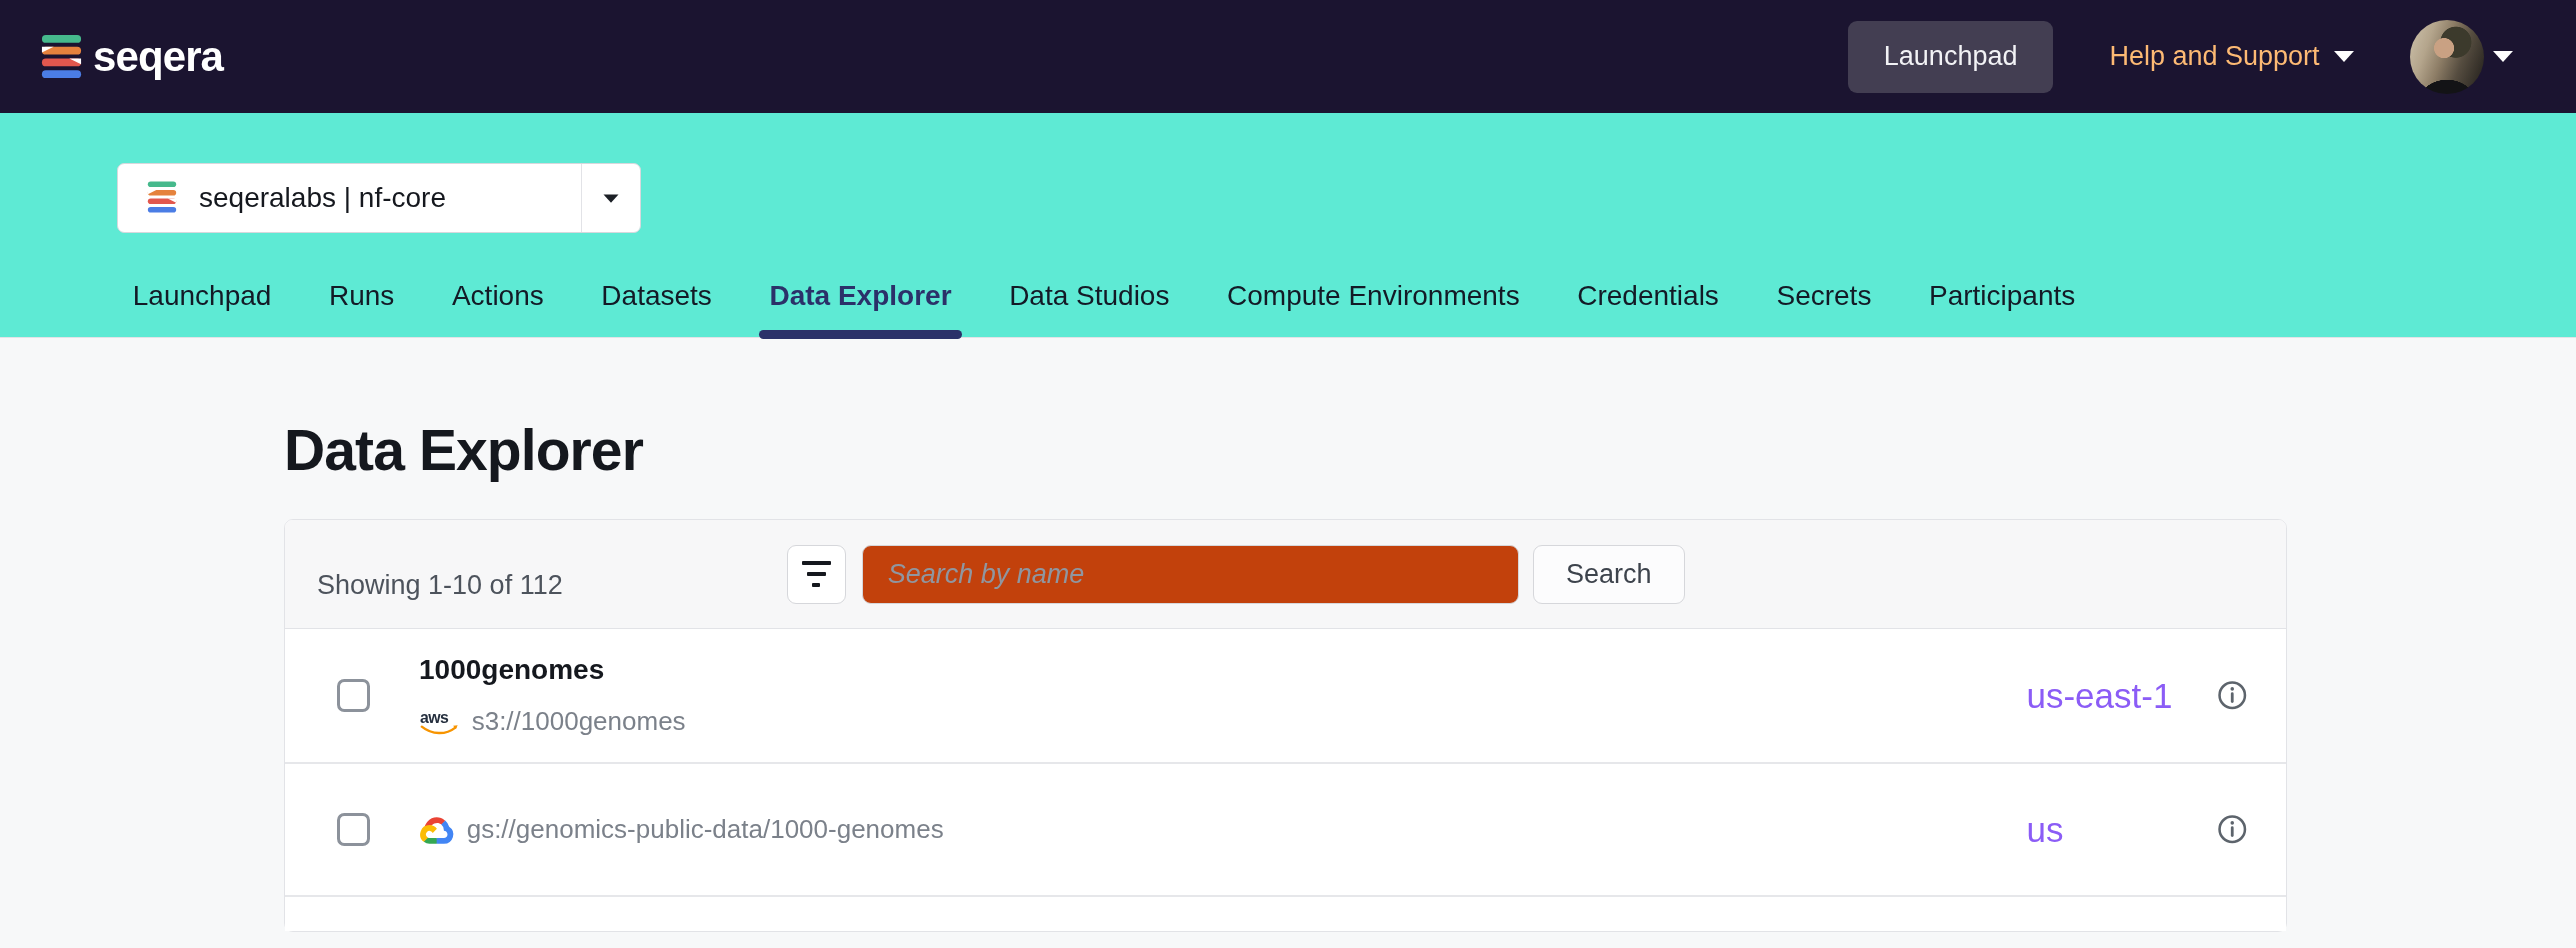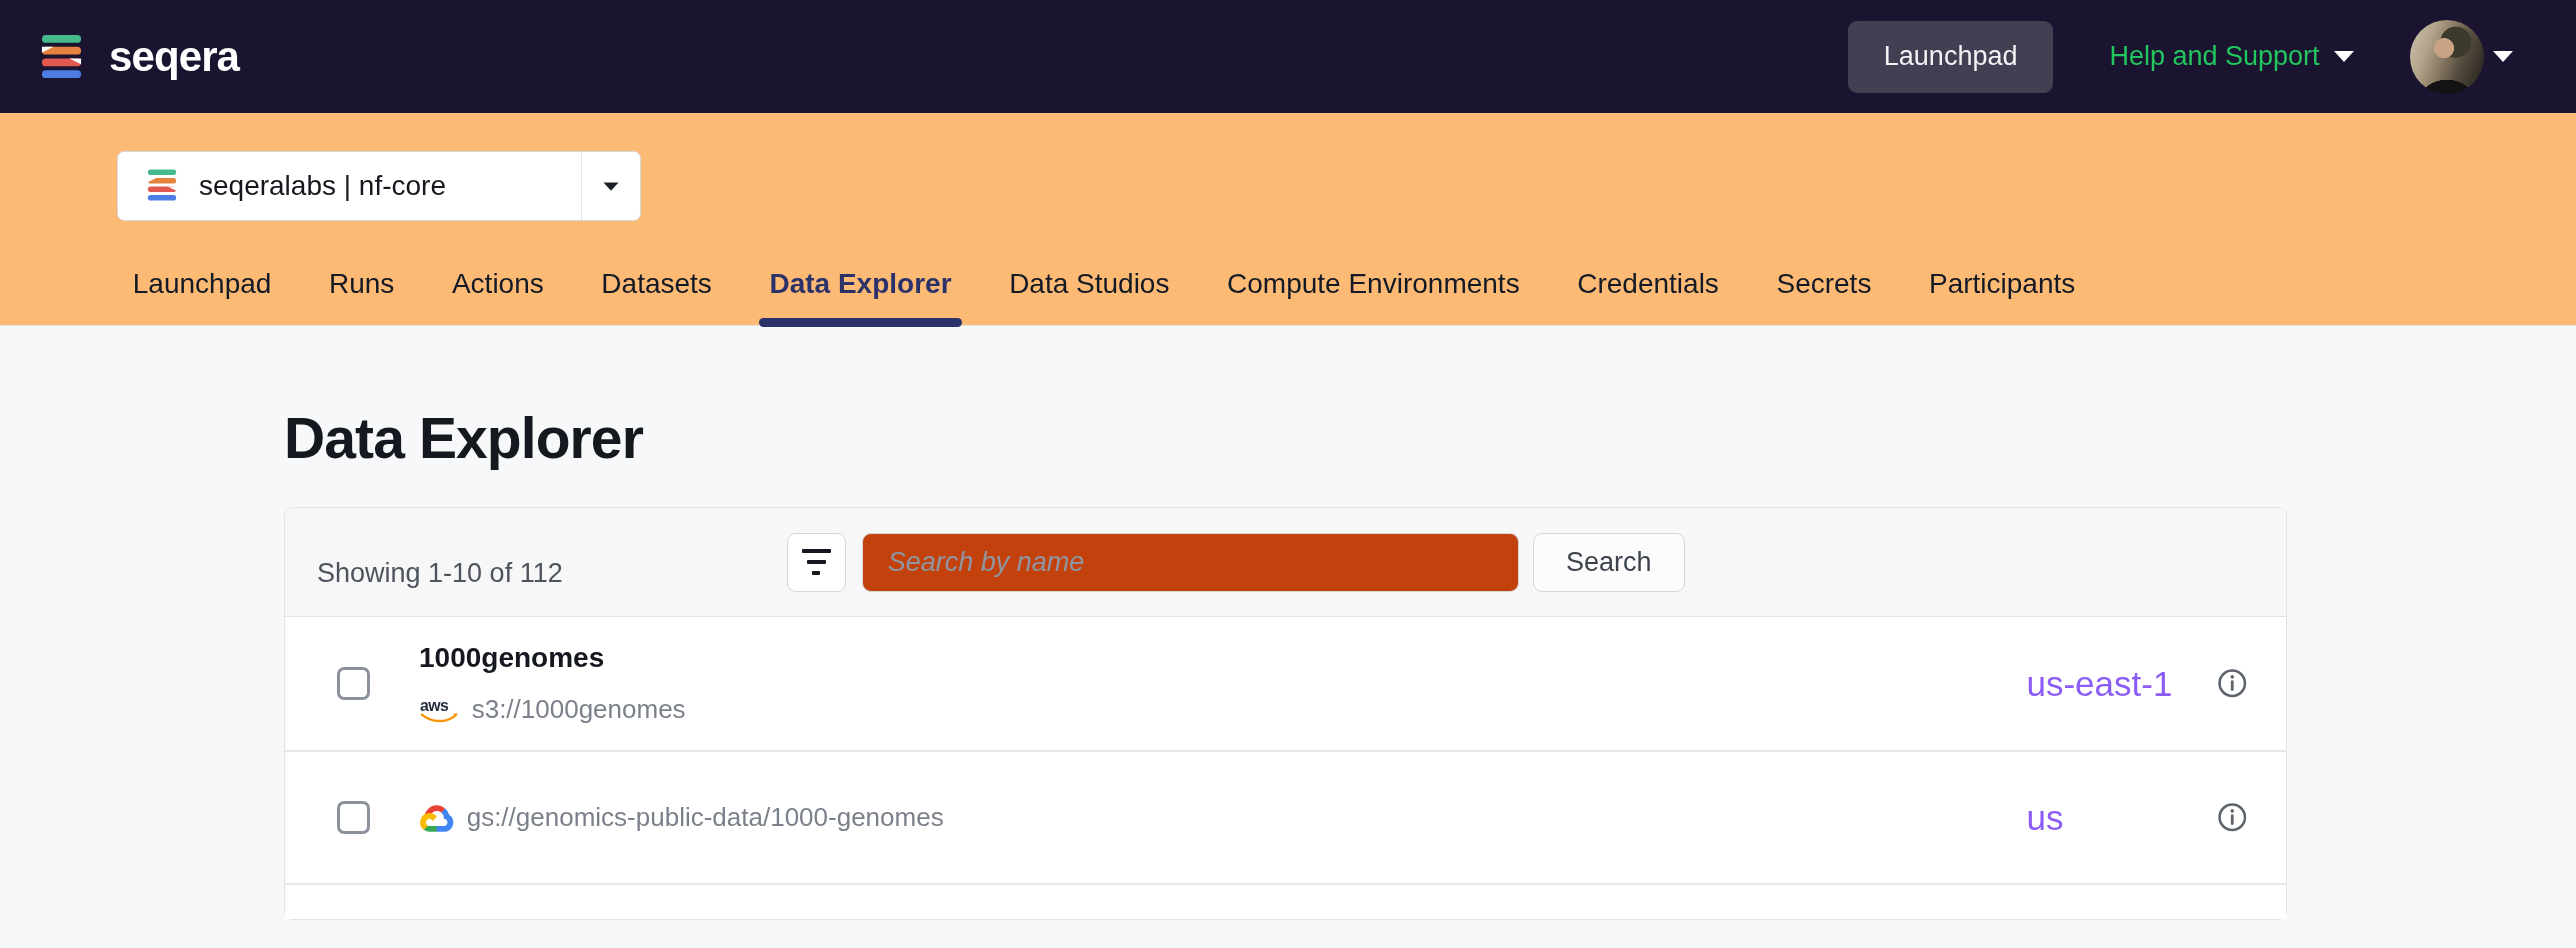--- a/index.html
+++ b/index.html
@@ -2,40 +2,40 @@
 <html style="font-size:14.4px"><head>
 <meta charset="utf-8">
 <style>
   * { margin:0; padding:0; box-sizing:border-box; }
   html,body { width:2576px; height:949px; overflow:hidden;
     font-family:"Liberation Sans", sans-serif; background:#f7f8f9; }
 
   
   .navbar { height:113px; background:#1b1430; display:flex; align-items:center;
     justify-content:space-between; padding:0 63px 0 38px; }
-  .brand { display:flex; align-items:center; gap:24px; }
+  .brand { display:flex; align-items:center; gap:8px; }
   .brand-icon svg { display:block; }
   .brand-name { color:#ffffff; font-size:42px; font-weight:600; letter-spacing:-0.9px; }
   .nav-right { display:flex; align-items:center; gap:56px; }
   .launchpad-btn { background:#433e52; color:#f2f2f5; border:none; border-radius:9px;
     height:72px; padding:0 36px; font-size:27px; font-family:inherit; cursor:pointer; }
-  .help { display:flex; align-items:center; gap:14.4px; color:#22c55e; font-size:27px; cursor:pointer; }
+  .help { display:flex; align-items:center; gap:14.4px; color:#fdba74; font-size:27px; cursor:pointer; }
   .caret-down { width:0; height:0; border-left:10px solid transparent;
     border-right:10px solid transparent; border-top:11.7px solid #ffffff; display:inline-block; }
   .caret-down.dark { border-top-color:#1c2026; }
   .avatar-wrap { display:flex; align-items:center; gap:9px; cursor:pointer; }
   .avatar { width:74px; height:74px; border-radius:50%; display:inline-block;
     background:
       radial-gradient(ellipse 60% 45% at 50% 108%, #131316 0 60%, transparent 61%),
       radial-gradient(circle at 46% 38%, #c9a183 0 16%, transparent 17%),
       radial-gradient(circle at 62% 30%, #3c3a2c 0 22%, transparent 23%),
       linear-gradient(110deg, #cfc4ae 0%, #b4a58c 26%, #8d7d66 45%, #564d40 66%, #1d1b18 100%); }
 
   
-  .subheader { background:#fdba74; padding-top:38px; }
+  .subheader { background:#5eead4; padding-top:50px; }
   .workspace-selector { margin-left:117px; display:inline-flex; align-items:stretch;
     border:1.8px solid #d7d8dd; border-radius:7.2px; background:#fff; height:70px; cursor:pointer; }
   .ws-main { display:flex; align-items:center; gap:20px; padding:0 135px 0 27px; }
   .ws-label { font-size:28px; color:#15181e; }
   .ws-caret { width:59px; display:flex; align-items:center; justify-content:center;
     border-left:1.8px solid #e2e3e7; }
   .ws-caret .caret-down { transform:scale(0.75); }
 
   .tabs { display:flex; gap:54px; padding:0 0 0 131px; margin-top:47px;
     border-bottom:1.8px solid #e2e3e7; }

